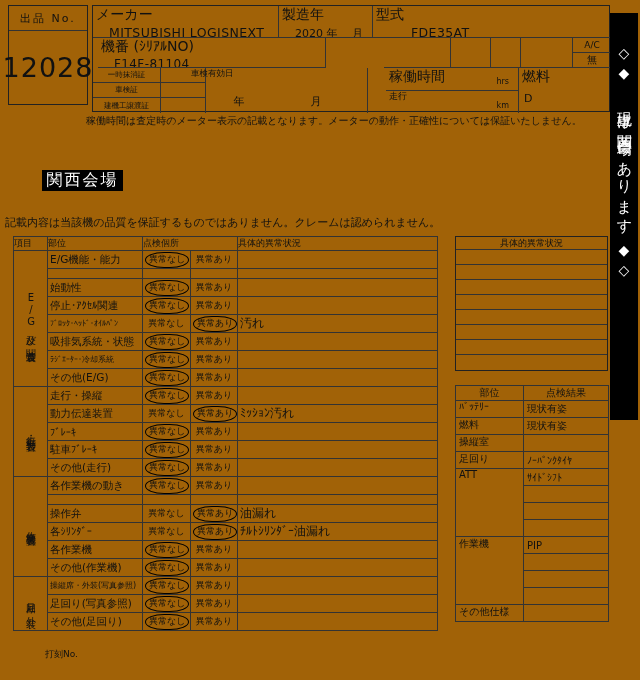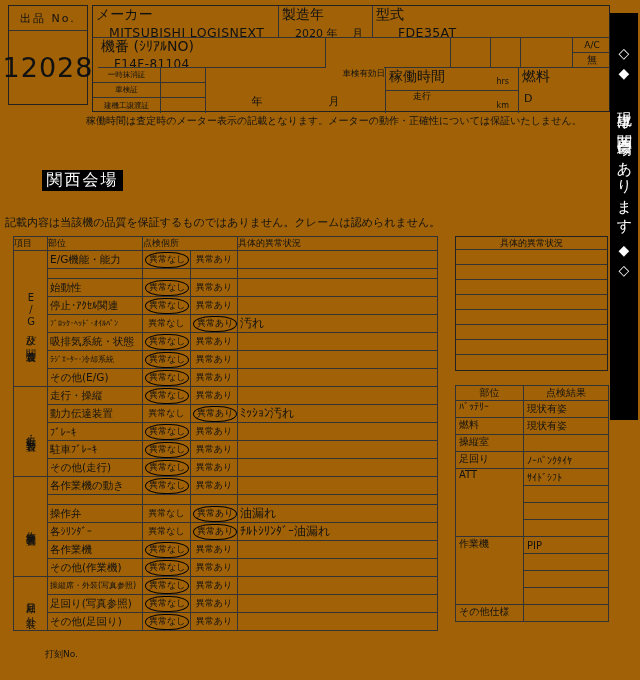--- a/index.html
+++ b/index.html
@@ -85,21 +85,21 @@
     </div>
     <div class="hc" style="left:186px;top:0;width:94px;height:32px;">
       <span class="cl">製造年</span>
       <div class="year-row">
         <span>2020 年</span>
         <span>月</span>
       </div>
     </div>
     <div class="hc edge-r" style="left:280px;top:0;width:238px;height:32px;">
       <span class="cl">型式</span>
-      <div class="big-val" style="margin-left:25px;">FDE35AT</div>
+      <div class="big-val" style="margin-left:38px;">FDE35AT</div>
     </div>
 
     <div class="hc" style="left:5px;top:32px;width:228px;height:30px;">
       <span class="cl">機番 (ｼﾘｱﾙNO)</span>
       <div class="big-val" style="font-size:12px;">F14F-81104</div>
     </div>
     <div class="hc" style="left:291px;top:32px;width:67px;height:30px;"></div>
     <div class="hc" style="left:358px;top:32px;width:40px;height:30px;"></div>
     <div class="hc" style="left:398px;top:32px;width:30px;height:30px;"></div>
     <div class="hc" style="left:428px;top:32px;width:52px;height:30px;"></div>
@@ -116,34 +116,34 @@
     <div class="hc" style="left:68px;top:62px;width:45px;height:15px;"></div>
     <div class="hc" style="left:0;top:77px;width:68px;height:15px;">
       <div class="cl-c">車検証</div>
     </div>
     <div class="hc" style="left:68px;top:77px;width:45px;height:15px;"></div>
     <div class="hc edge-b" style="left:0;top:92px;width:68px;height:15px;">
       <div class="cl-c">建機工譲渡証</div>
     </div>
     <div class="hc edge-b" style="left:68px;top:92px;width:45px;height:15px;"></div>
 
-    <div class="hc edge-b" style="left:113px;top:62px;width:180px;height:45px;text-align:right;">
+    <div class="hc edge-b" style="left:95px;top:62px;width:180px;height:45px;">
       <span class="cl" style="font-size:8.5px;">車検有効日</span>
       <div class="shaken-row">
         <span>年</span>
         <span>月</span>
       </div>
     </div>
     <div class="hc" style="left:293px;top:62px;width:133px;height:23px;">
       <span class="cl">稼働時間</span>
       <span class="hours-num">18,843</span>
       <span class="hours-unit">hrs</span>
     </div>
     <div class="hc edge-b" style="left:293px;top:85px;width:133px;height:22px;">
-      <span class="cl" style="font-size:9px;margin-left:24px;">走行</span>
+      <span class="cl" style="font-size:9px;">走行</span>
       <span class="km-unit">km</span>
     </div>
     <div class="hc edge-r edge-b" style="left:426px;top:62px;width:92px;height:45px;">
       <span class="cl">燃料</span>
       <div class="fuel-val">D</div>
     </div>
   </div>
 
   <div class="side-banner">
     <div class="vtext banner-marks">◇◆</div>

